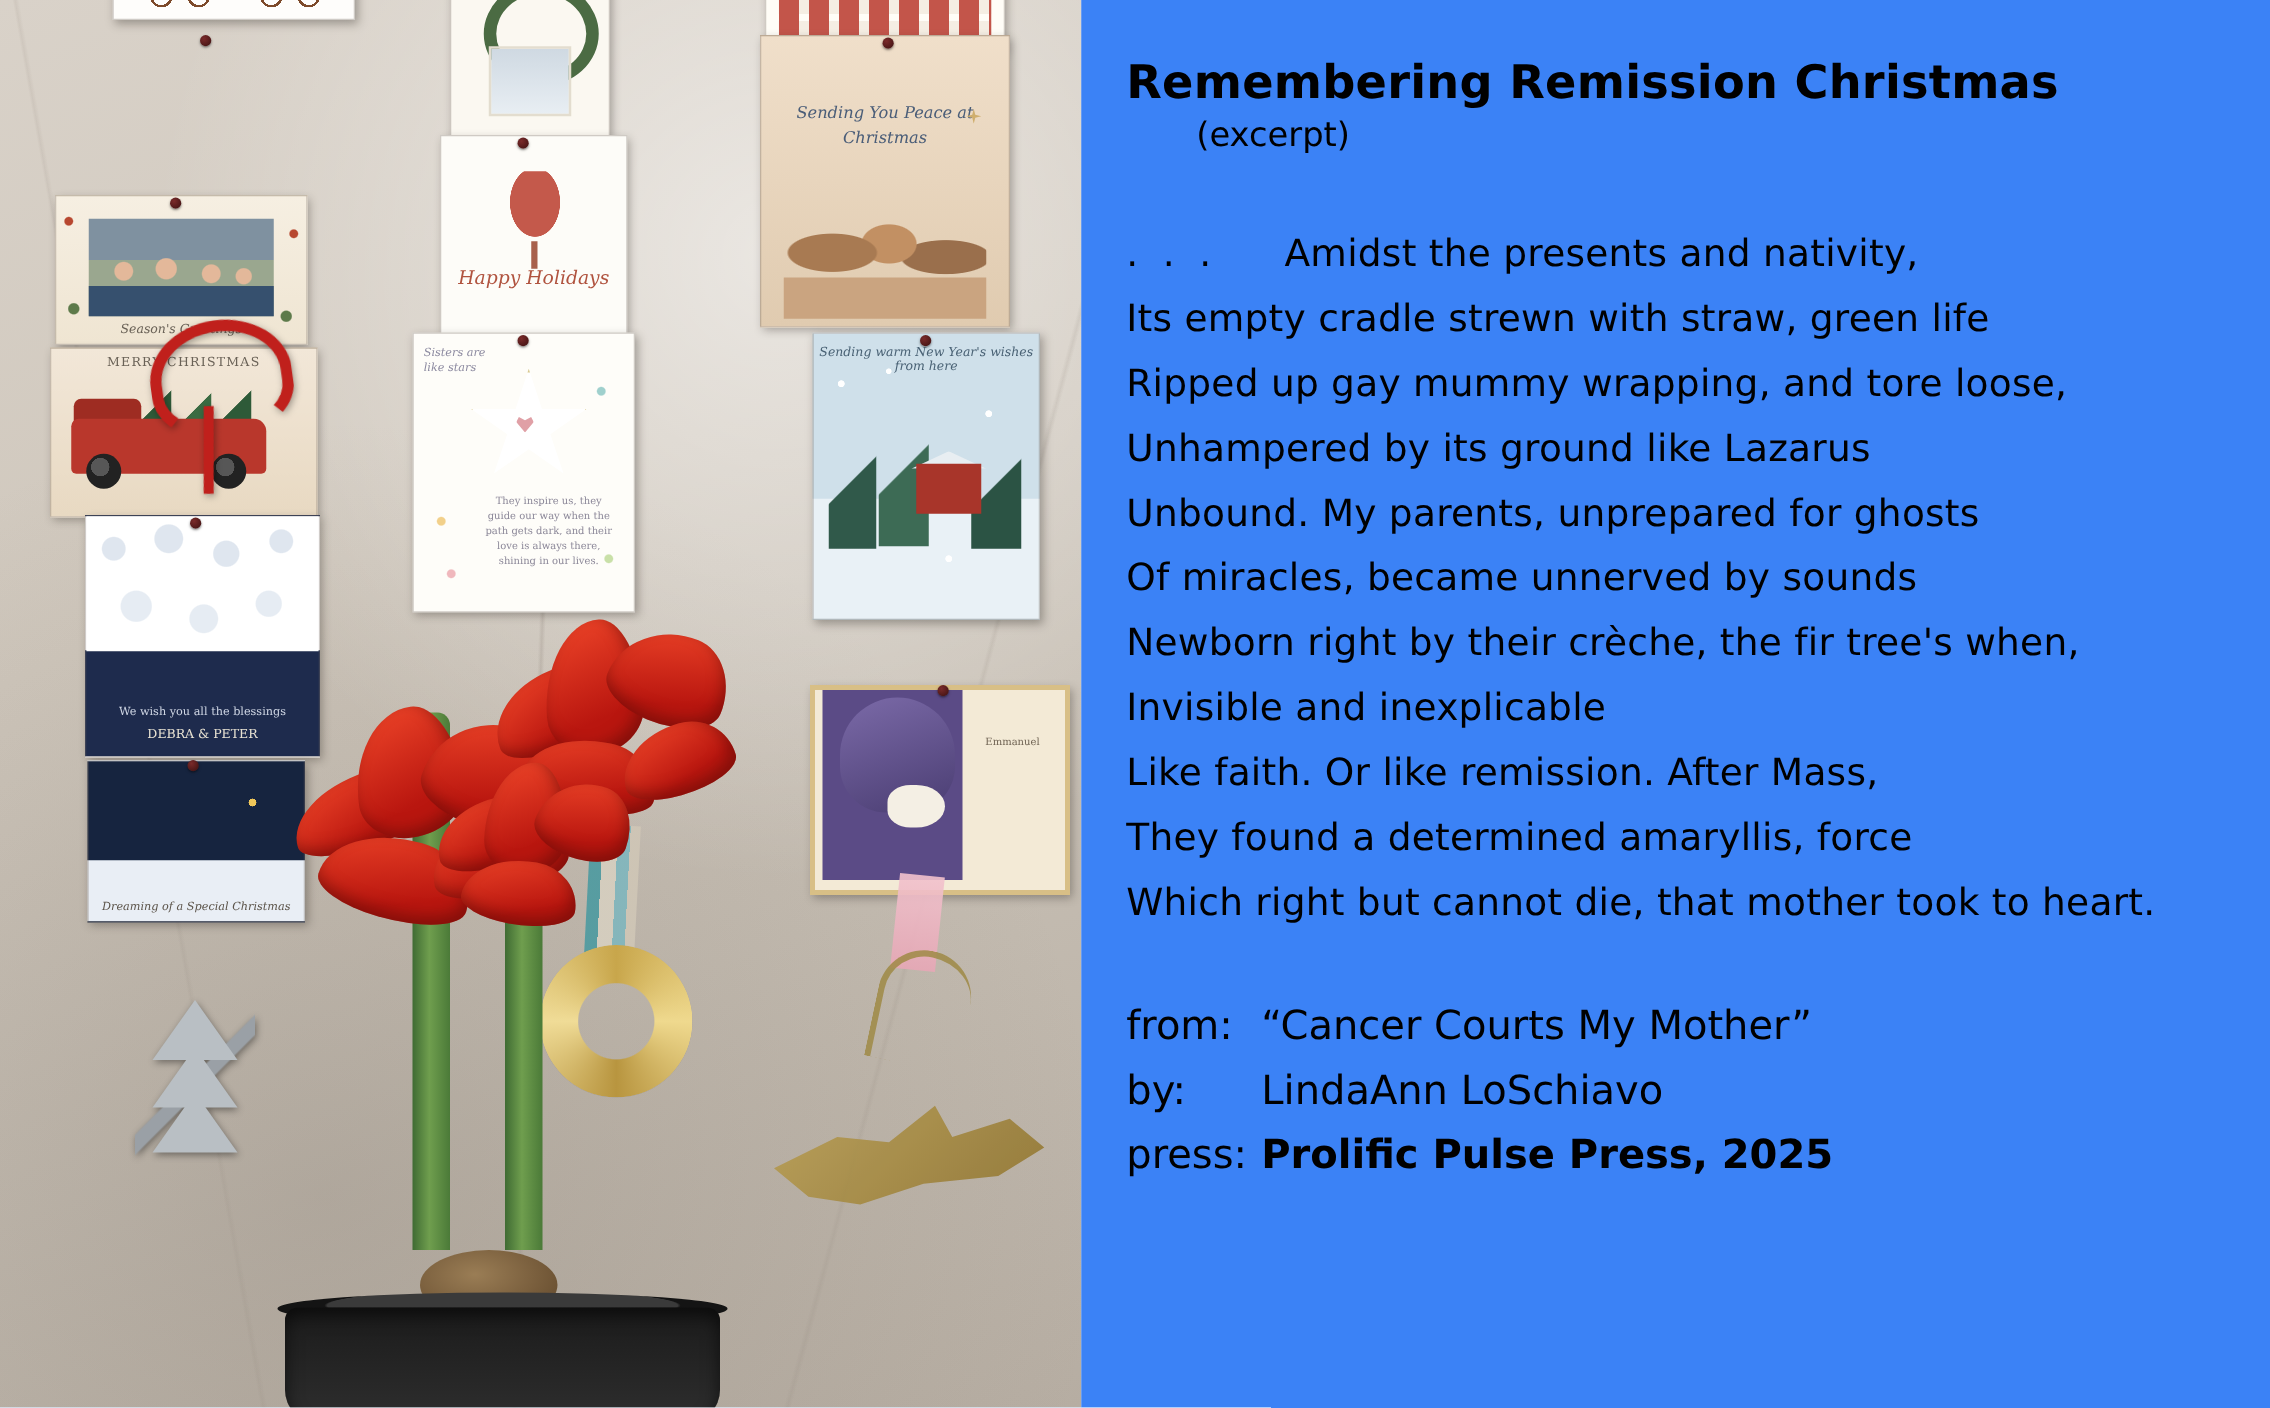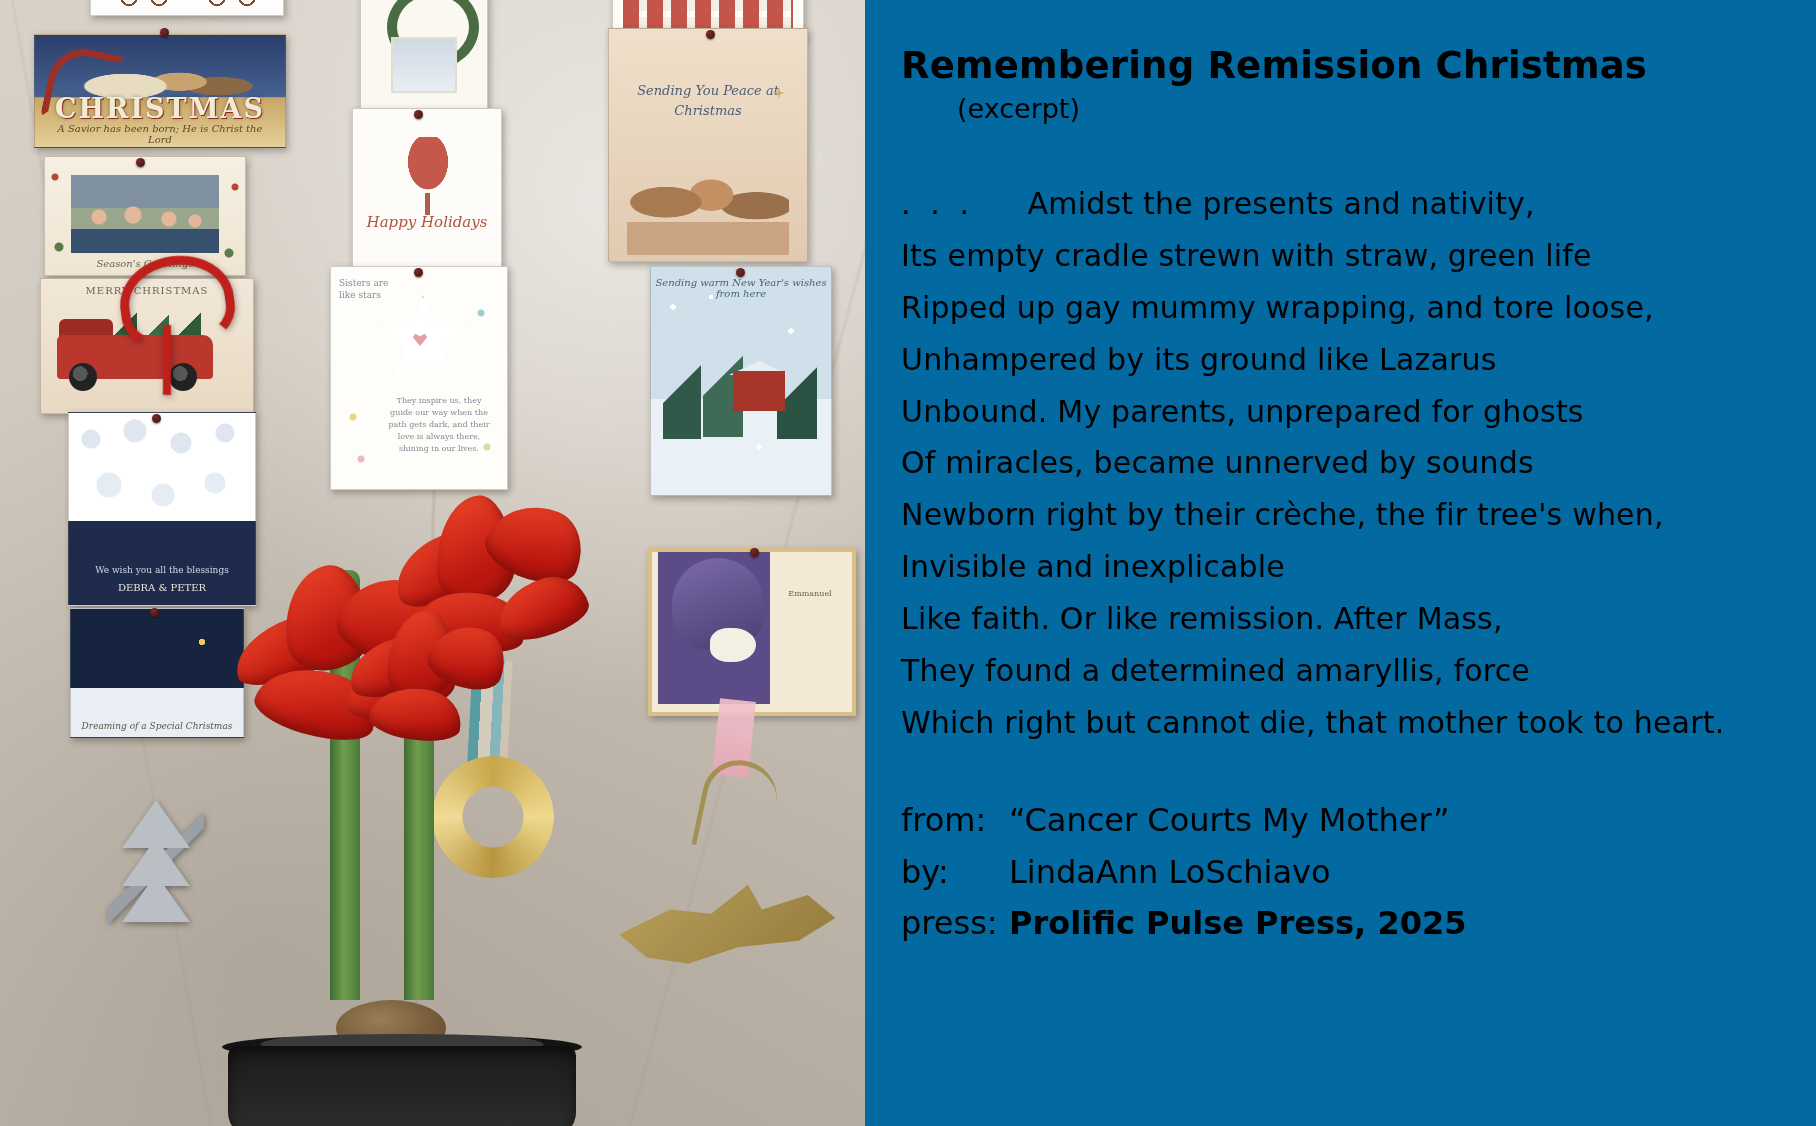--- a/index.html
+++ b/index.html
@@ -230,21 +230,21 @@
     bottom: 38px; font-style: italic; font-size: 15px; color:#b0533f;
     font-family:"DejaVu Serif", serif;
   }
 
   #card-star {
     left: 330px; top: 266px; width: 176px; height: 222px;
     background: #fefdf9;
   }
   #card-star .txt {
     position:absolute; left: 8px; top: 10px; width: 54px;
-    font-size: 9px; color:#8c8aa0; line-height: 1.35;
+    font-size: 9px; color:#8c8aa0; font-style: italic; line-height: 1.35;
     font-family:"DejaVu Serif", serif;
   }
   #card-star .bigstar {
     position:absolute; left: 44px; top: 28px; width: 96px; height: 92px;
     clip-path: polygon(50% 0%, 61% 35%, 98% 35%, 68% 57%, 79% 91%, 50% 70%, 21% 91%, 32% 57%, 2% 35%, 39% 35%);
     background: #ffffff;
     border: 0;
     box-shadow: inset 0 0 0 3px #d8c98f;
   }
   #card-star .heart {
@@ -471,21 +471,21 @@
   #bloom3 .p1 { left: 0;   top: 30px; width: 90px; height: 54px; transform: rotate(-14deg); }
   #bloom3 .p2 { left: 40px;top: 0;    width: 66px; height: 90px; transform: rotate(2deg); }
   #bloom3 .p3 { left: 82px;top: 16px; width: 76px; height: 62px; transform: rotate(20deg); }
   #bloom3 .p4 { left: 22px;top: 78px; width: 92px; height: 52px; transform: rotate(10deg); }
 
   
   .poem-pane {
     position: relative;
     width: 951px;
     height: 1126px;
-    background: #0369a1;
+    background: #3b82f6;
     padding: 0;
   }
   .poem-inner {
     position: absolute;
     left: 36px;
     right: 24px;
     top: 44px;
   }
   .poem-title {
     font-family: "DejaVu Sans", sans-serif;
@@ -529,26 +529,20 @@
 
 <div class="page">
 
   <div class="photo-pane">
     <div class="wall"></div>
 
     <div class="card" id="card-bicycle">
       <div class="bike"></div>
     </div>
 
-    <div class="card" id="card-christmas">
-      <div class="nativity"></div>
-      <div class="swirl"></div>
-      <div class="xmasword">CHRISTMAS</div>
-      <div class="sub">A Savior has been born; He is Christ the Lord</div>
-    </div>
 
     <div class="card" id="card-family">
       <div class="photo">
           <div class="ppl"></div>
         </div>
       <div class="leaf"></div>
       <div class="cap">Season's Greetings</div>
     </div>
 
     <div class="card" id="card-truck">

